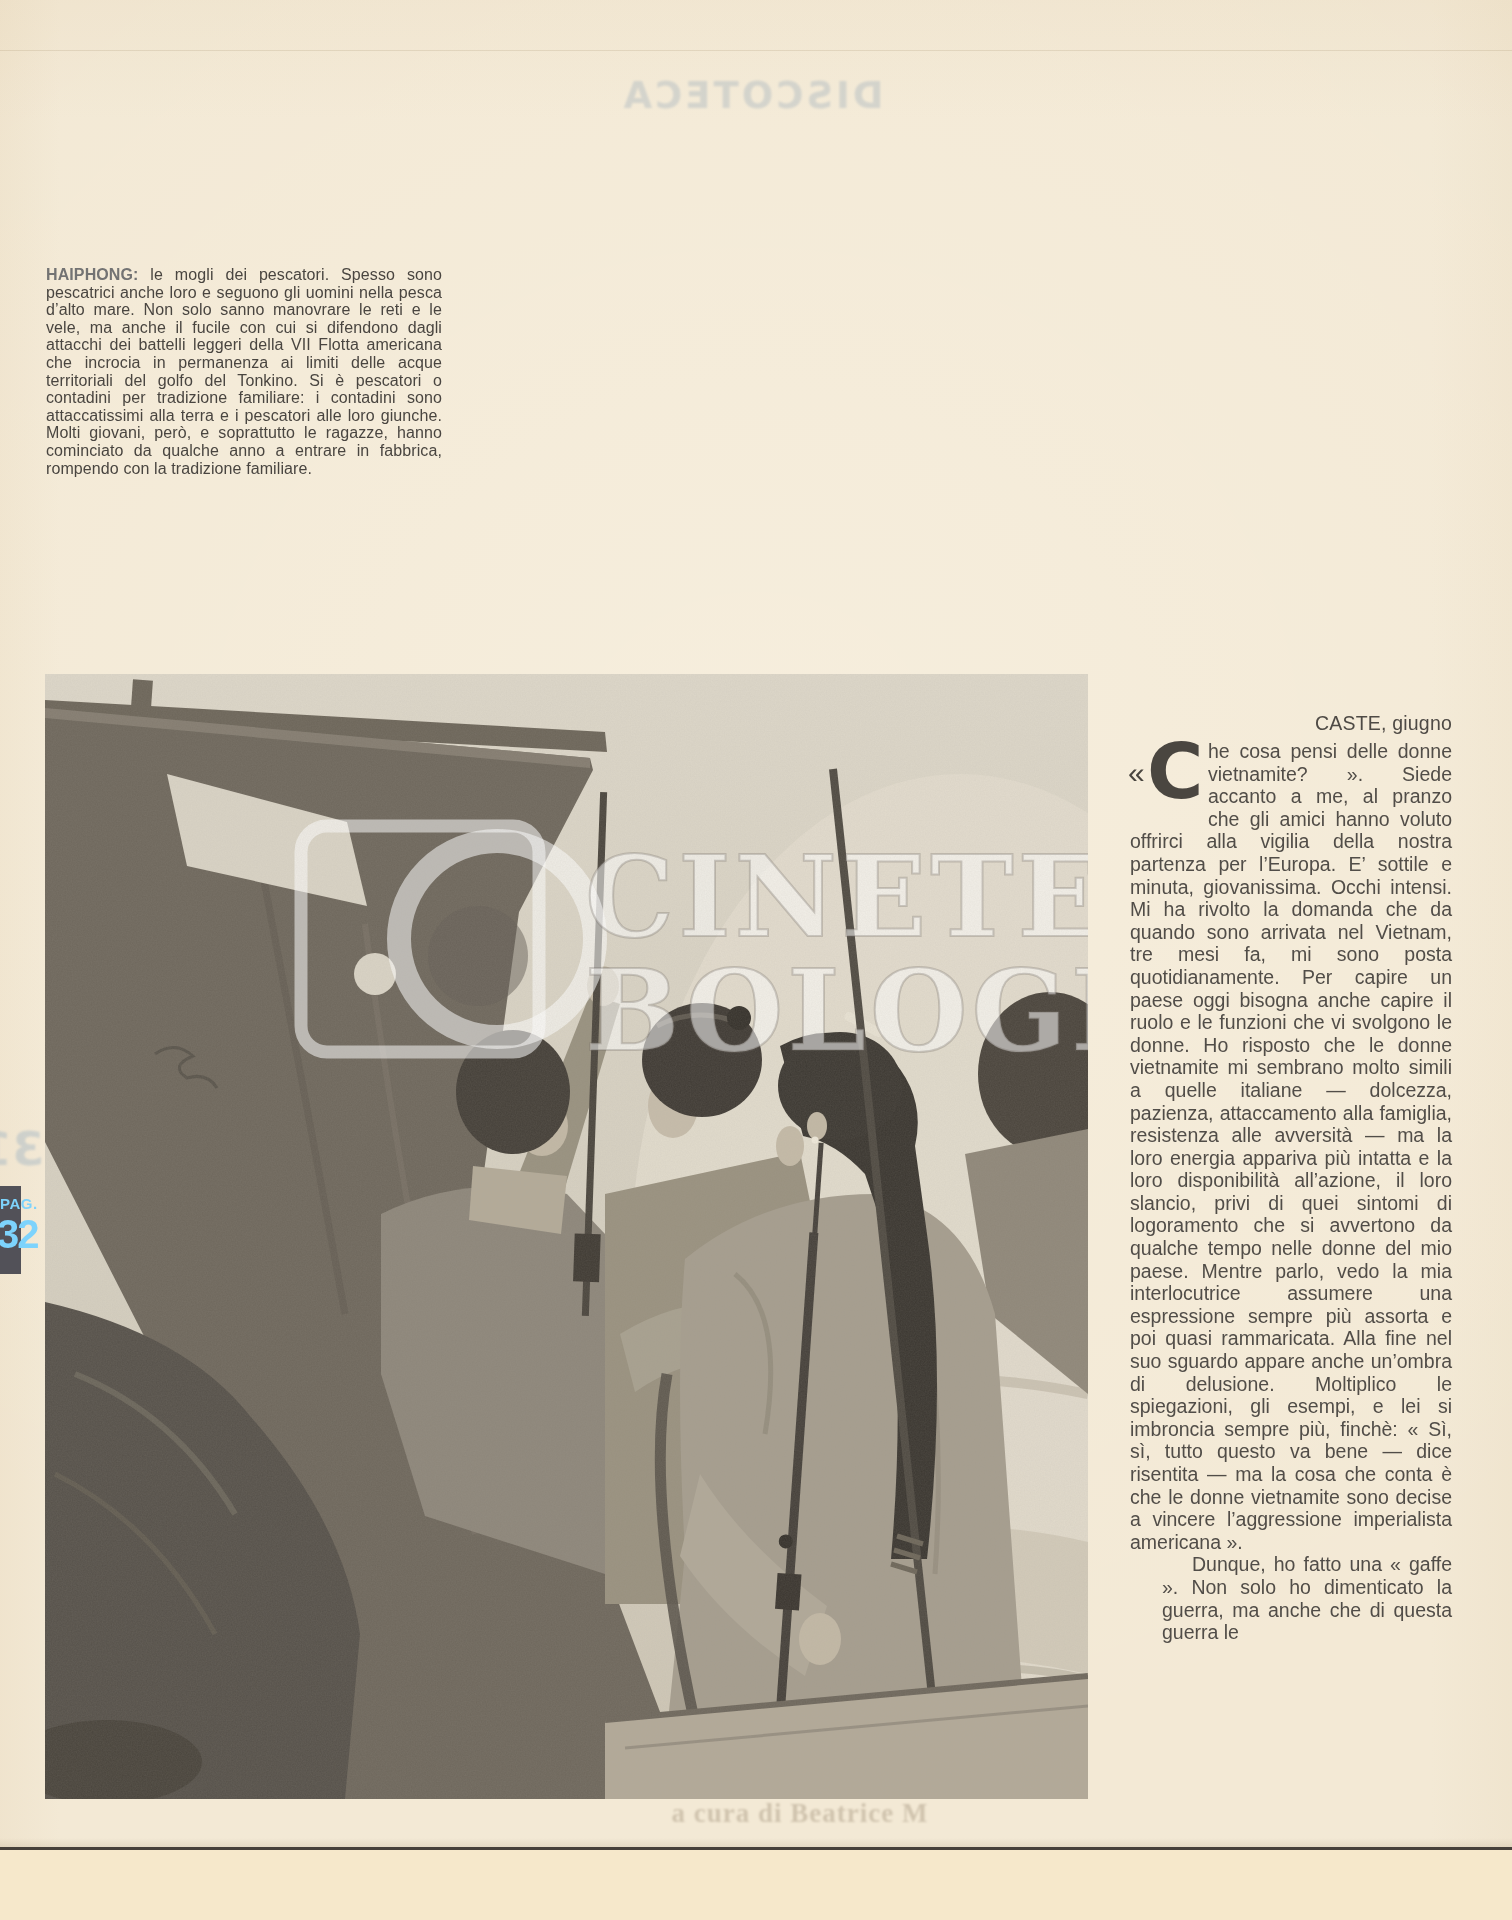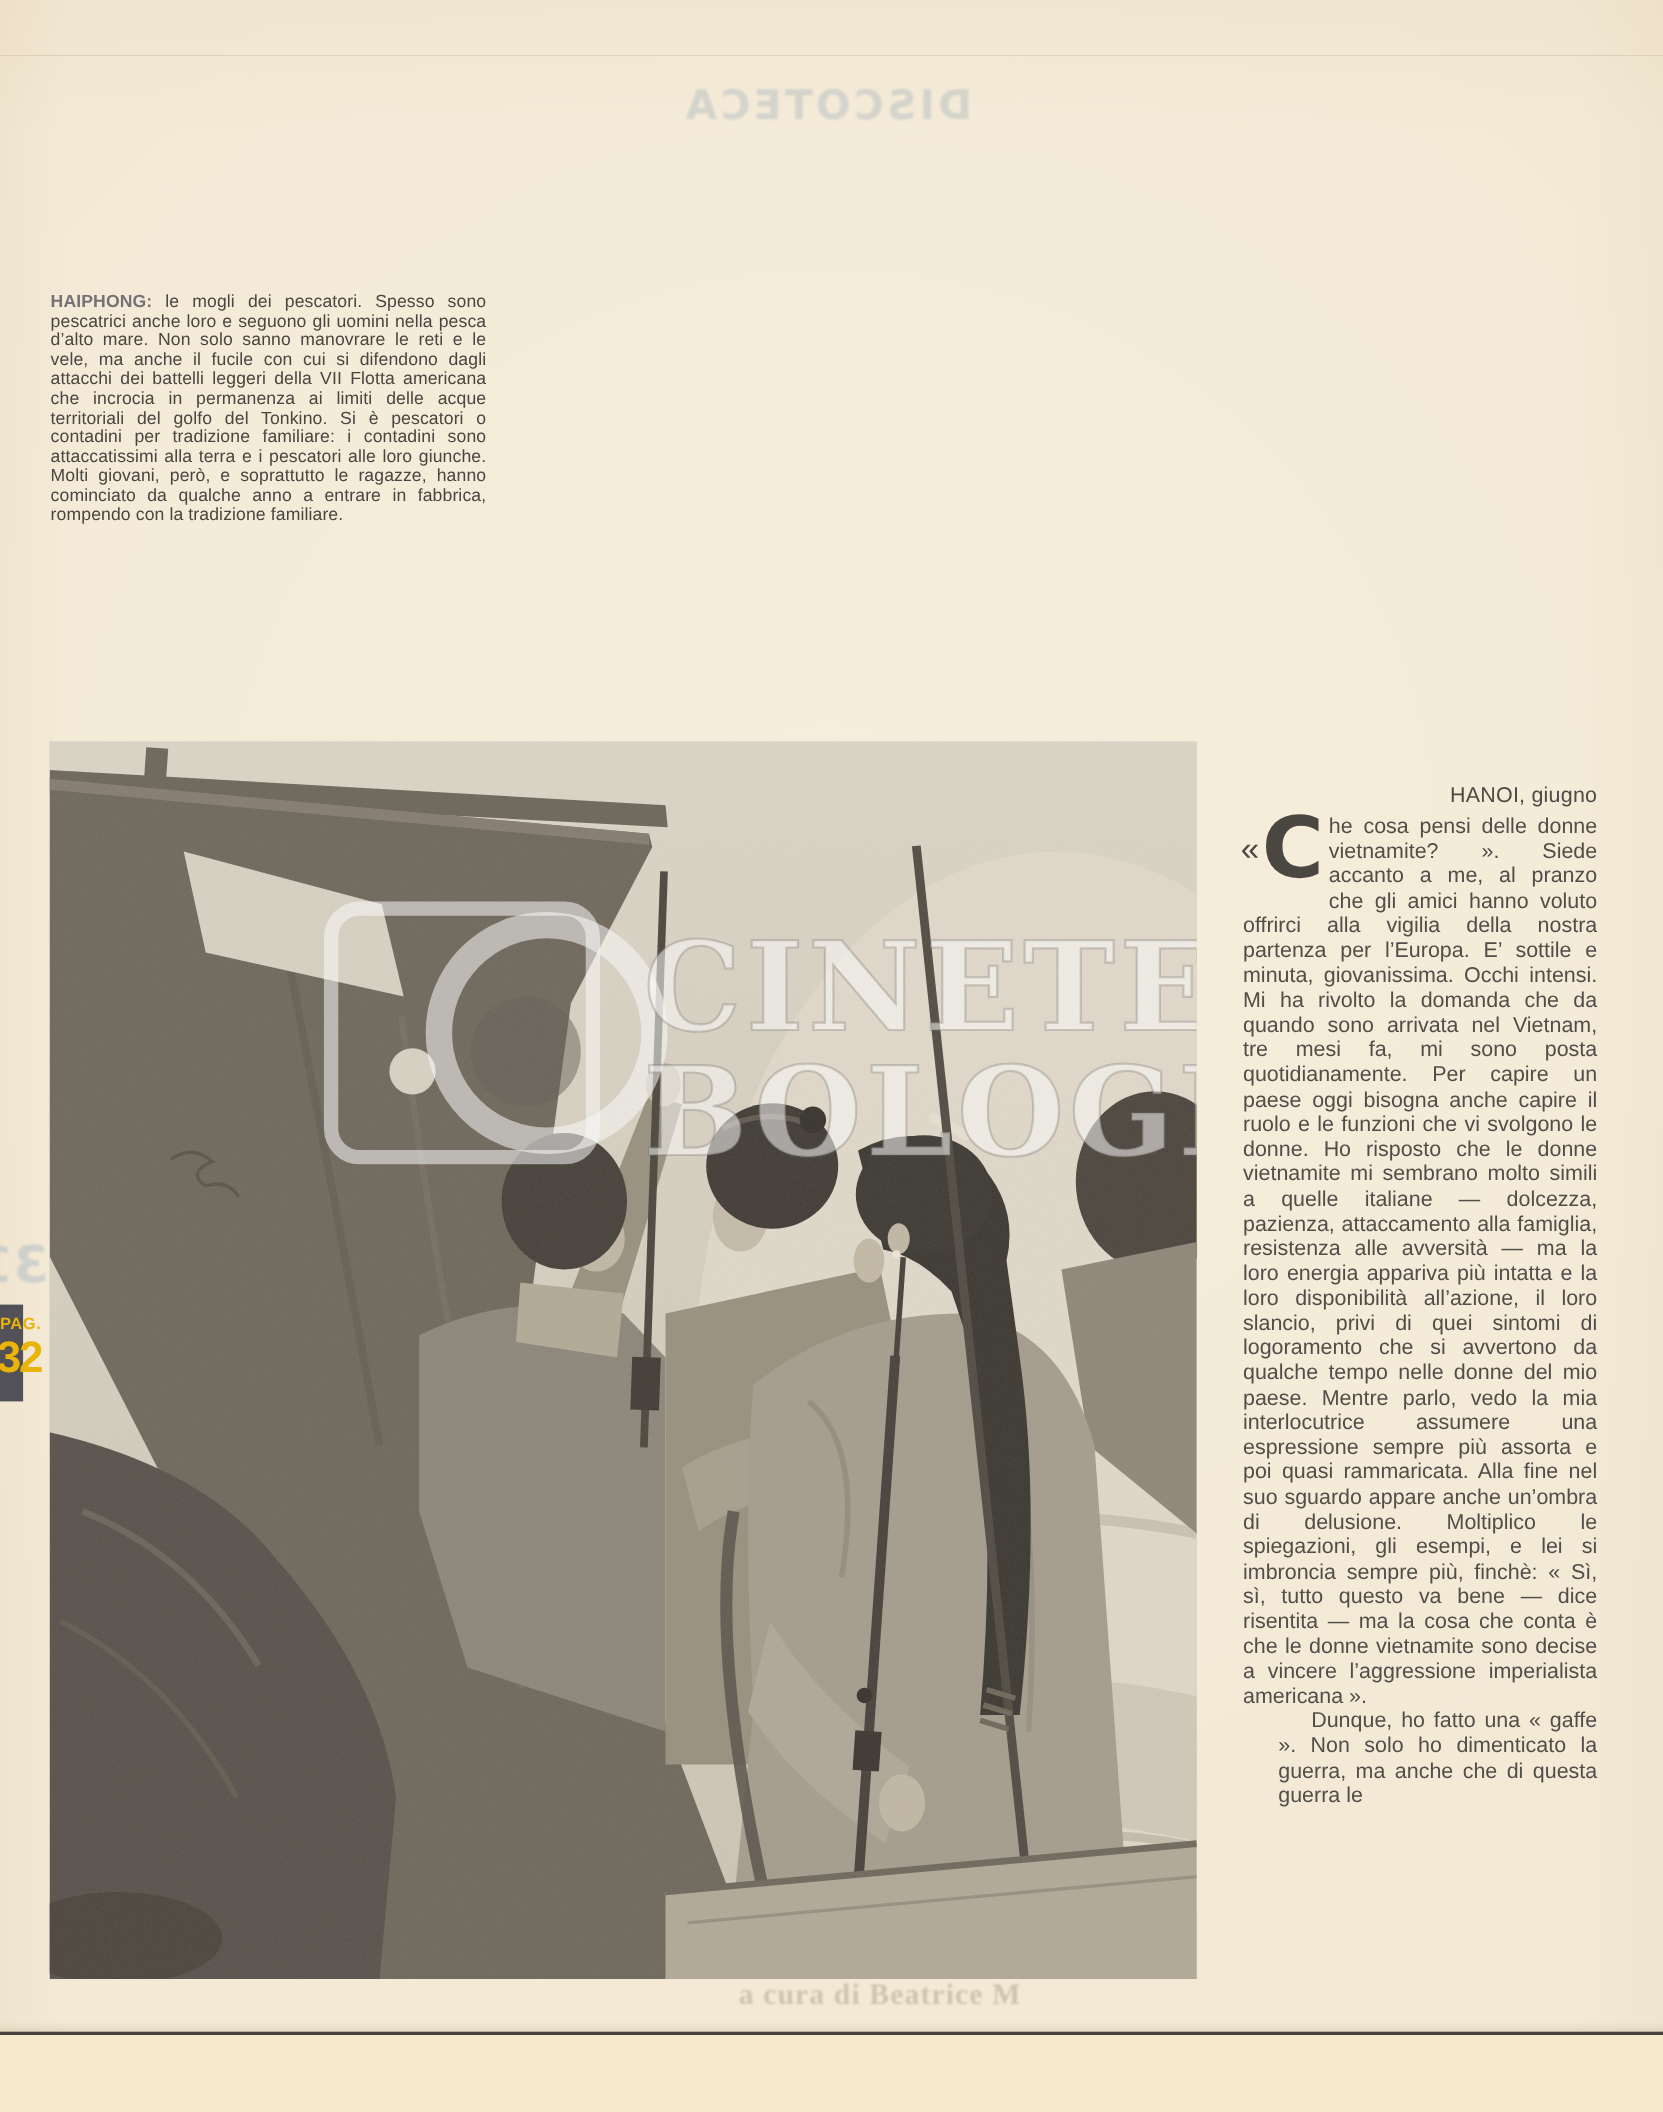--- a/index.html
+++ b/index.html
@@ -53,21 +53,21 @@
     font-family:"DejaVu Serif","Liberation Serif",serif;font-weight:bold;
     font-size:180px;line-height:1;color:#45444b;
     transform:scaleX(.745);transform-origin:100% 50%;
     letter-spacing:-2px;
   }
   .h1{top:237px;} .h2{top:374px;} .h3{top:511px;}
 
   
   .pag-badge{
     position:absolute;left:0;top:1186px;width:21px;height:88px;
-    background:#525158;color:#eab308;text-align:center;
+    background:#525158;color:#7dd3fc;text-align:center;
   }
   .pag-label{font-size:15px;font-weight:bold;letter-spacing:.5px;margin-top:9px;}
   .pag-num{font-size:40px;font-weight:bold;line-height:44px;letter-spacing:-2px;margin-left:-3px;}
 
   
   .photo{
     position:absolute;left:45px;top:674px;width:1043px;height:1125px;
     overflow:hidden;background:#d6d0c2;
   }
   .photo svg{display:block;width:100%;height:100%;}
@@ -236,21 +236,21 @@
         <circle cx="452" cy="265" r="98" fill="none" stroke="rgba(255,255,255,0.55)" stroke-width="24"></circle>
         <circle cx="433" cy="282" r="50" fill="rgba(99,94,86,0.5)"></circle>
         <text x="540" y="262" font-family="DejaVu Serif, serif" font-size="112" font-weight="bold" letter-spacing="4" fill="rgba(255,255,255,0.55)" stroke="rgba(110,104,95,0.3)" stroke-width="2">CINETECA</text>
         <text x="540" y="376" font-family="DejaVu Serif, serif" font-size="112" font-weight="bold" letter-spacing="4" fill="rgba(255,255,255,0.55)" stroke="rgba(110,104,95,0.3)" stroke-width="2">BOLOGNA</text>
       </g>
 
       <rect x="0" y="0" width="1043" height="1125" filter="url(#grain)"></rect>
     </svg>
   </div>
 
-  <div class="dateline">HANOI, giugno</div>
+  <div class="dateline">CASTE, giugno</div>
 
   <div class="article">
     <p>
       <span class="dropcap-box">
         <span class="open-quote">«</span>
         <span class="dropcap">C</span>
       </span><span>he cosa pensi delle donne vietnamite? ». Siede accanto a me, al pranzo che gli amici hanno voluto offrirci alla vigilia della nostra partenza per l’Europa. E’ sottile e minuta, giovanissima. Occhi intensi. Mi ha rivolto la domanda che da quando sono arrivata nel Vietnam, tre mesi fa, mi sono posta quotidianamente. Per capire un paese oggi bisogna anche capire il ruolo e le funzioni che vi svolgono le donne. Ho risposto che le donne vietnamite mi sembrano molto simili a quelle italiane — dolcezza, pazienza, attaccamento alla famiglia, resistenza alle avversità — ma la loro energia appariva più intatta e la loro disponibilità all’azione, il loro slancio, privi di quei sintomi di logoramento che si avvertono da qualche tempo nelle donne del mio paese. Mentre parlo, vedo la mia interlocutrice assumere una espressione sempre più assorta e poi quasi rammaricata. Alla fine nel suo sguardo appare anche un’ombra di delusione. Moltiplico le spiegazioni, gli esempi, e lei si imbroncia sempre più, finchè: « Sì, sì, tutto questo va bene — dice risentita — ma la cosa che conta è che le donne vietnamite sono decise a vincere l’aggressione imperialista americana ».</span>
     </p>
     <p>Dunque, ho fatto una « gaffe ». Non solo ho dimenticato la guerra, ma anche che di questa guerra le</p>
   </div>

